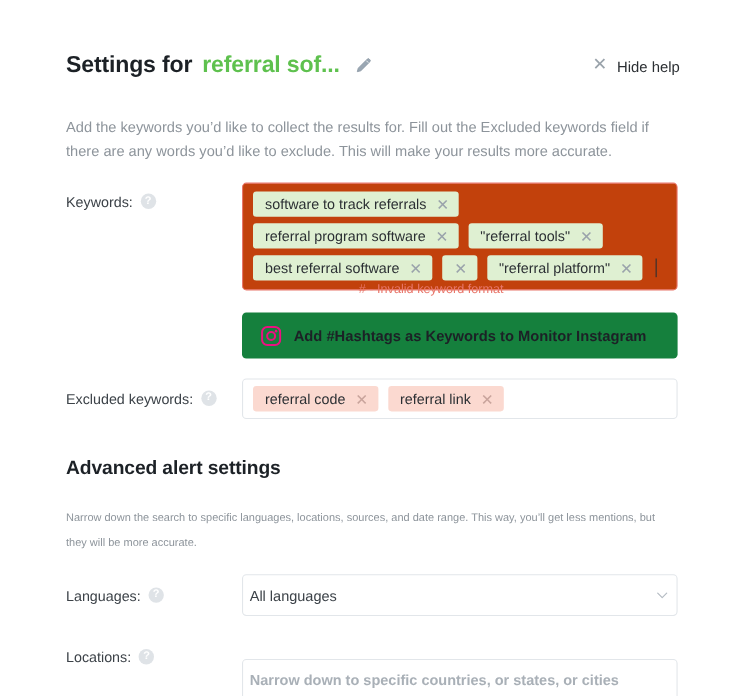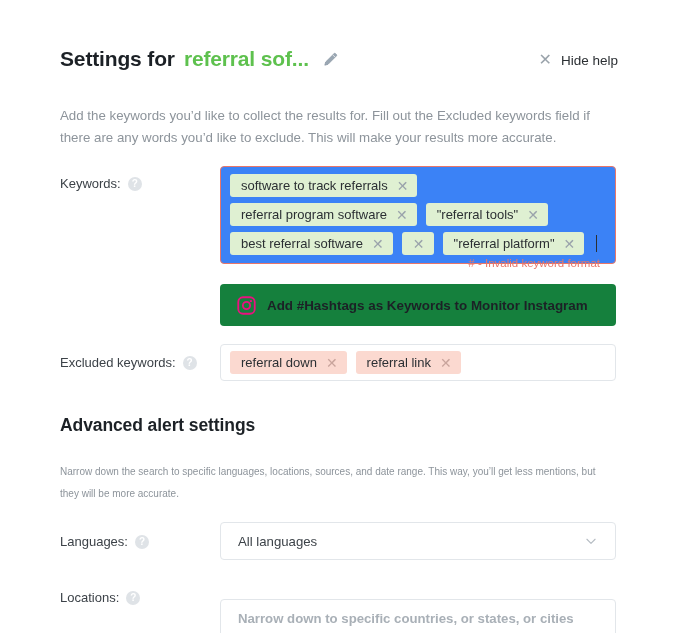--- a/index.html
+++ b/index.html
@@ -80,21 +80,20 @@
     line-height: 22px;
     color: #8d949b;
   }
 
   
   .field-label {
     position: absolute;
     font-size: 13px;
     color: #3c4248;
     display: flex;
-    align-items: center;
     gap: 7px;
     white-space: nowrap;
   }
   .help-dot {
     display: inline-flex;
     align-items: center;
     justify-content: center;
     width: 14px;
     height: 14px;
     border-radius: 50%;
@@ -108,21 +107,21 @@
 
   
   .keywords-box {
     position: absolute;
     left: 220px;
     top: 166px;
     width: 396px;
     min-height: 88px;
     border: 1px solid #e8766a;
     border-radius: 4px;
-    background: #3b82f6;
+    background: #c2410c;
     padding: 7px 9px 8px 9px;
     display: flex;
     flex-wrap: wrap;
     align-content: flex-start;
     gap: 6px 9px;
   }
   .tag {
     display: inline-flex;
     align-items: center;
     gap: 9px;
@@ -148,24 +147,24 @@
     display: inline-block;
     width: 1px;
     height: 17px;
     background: #2b2f33;
     align-self: center;
     margin-left: 3px;
   }
 
   .error-note {
     position: absolute;
-    left: 232px;
+    left: 208px;
     top: 257px;
     width: 368px;
-    text-align: right;
+    text-align: center;
     font-size: 11.5px;
     color: #e8766a;
   }
 
   
   .ig-banner {
     position: absolute;
     left: 220px;
     top: 284px;
     width: 396px;
@@ -224,21 +223,21 @@
   .select-box, .text-input {
     position: absolute;
     left: 220px;
     width: 396px;
     height: 38px;
     border: 1px solid #e2e6ea;
     border-radius: 4px;
     background: #ffffff;
     display: flex;
     align-items: center;
-    padding: 0 17px;
+    padding: 0 6px;
     font-size: 13.2px;
   }
   .select-box { top: 522px; justify-content: space-between; cursor: pointer; }
   .text-input { top: 599px; cursor: text; font-weight: bold; }
   .select-value { color: #3c4248; }
   .placeholder-text { color: #a9b0b7; }
   .chev { color: #b5bcc3; display: inline-flex; }
 
   svg { display: block; }
 </style>
@@ -311,21 +310,21 @@
     <span class="ig-label">Add #Hashtags as Keywords to Monitor Instagram</span>
   </div>
 
   <div class="field-label" style="left:60px; top:355px;">
     <span>Excluded keywords:</span>
     <span class="help-dot">?</span>
   </div>
 
   <div class="excluded-box">
     <span class="tag red">
-      <span>referral down</span>
+      <span>referral code</span>
       <span class="tag-x">✕</span>
     </span>
     <span class="tag red">
       <span>referral link</span>
       <span class="tag-x">✕</span>
     </span>
   </div>
 
   <div class="section-title">Advanced alert settings</div>
   <div class="intro2">Narrow down the search to specific languages, locations, sources, and date range. This way, you’ll get less mentions, but they will be more accurate.</div>

